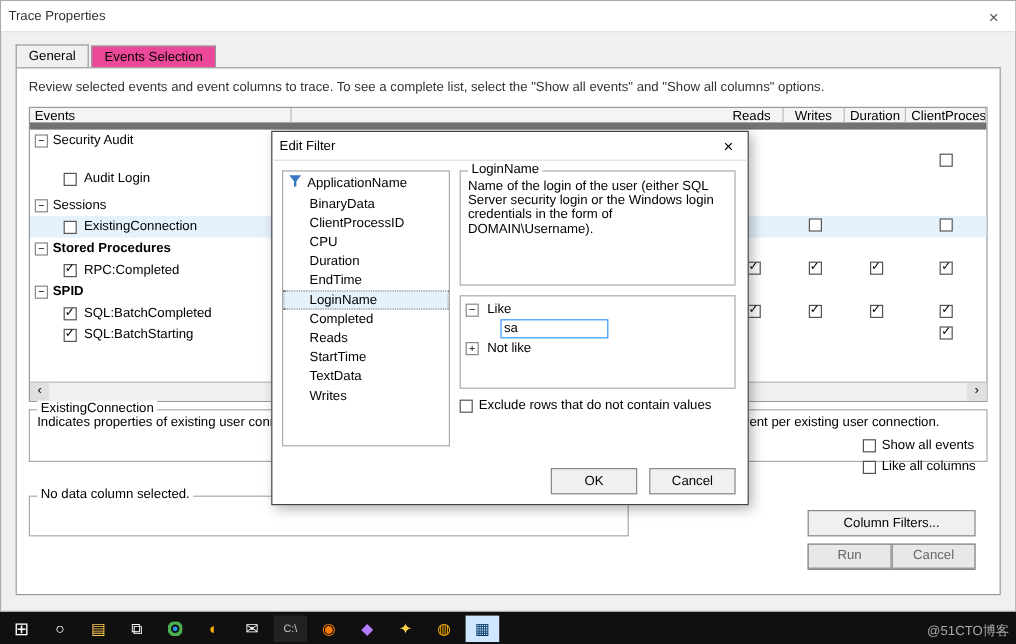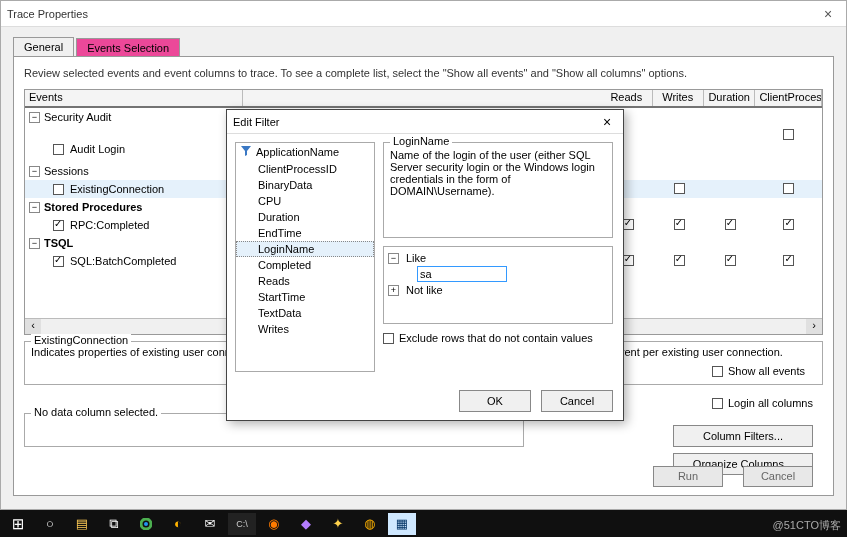--- a/index.html
+++ b/index.html
@@ -7,44 +7,44 @@
   .window { position: relative; width: 847px; height: 510px; background: #f0f0f0; border: 1px solid #aaa; }
   .titlebar { height: 26px; display: flex; align-items: center; justify-content: space-between; padding: 0 6px; background: #fff; border-bottom: 1px solid #ddd; }
   .titlebar .title { color: #333; }
   .titlebar .close { width: 24px; text-align: center; font-size: 14px; color: #555; cursor: default; }
   .tabs { display: flex; margin: 10px 0 0 12px; }
   .tab { padding: 3px 10px; border: 1px solid #999; border-bottom: none; background: #f0f0f0; margin-right: 2px; }
   .tab.active { background: #ec4899; position: relative; top: 1px; }
   .tab-body { margin: 0 12px; border: 1px solid #999; background: #fff; padding: 10px; height: 440px; position: relative; }
   .intro { color: #333; margin-bottom: 10px; }
   .grid-area { border: 1px solid #999; height: 246px; position: relative; background: #fff; }
-  .grid-header { display: flex; background: #f4f4f4; border-bottom: 2px solid #737373; height: 18px; position: relative; }
+  .grid-header { display: flex; background: #f4f4f4; border-bottom: 6px solid #737373; height: 18px; position: relative; }
   .gh { border-right: 1px solid #bbb; padding: 1px 4px; overflow: hidden; white-space: nowrap; }
   .gh.events { width: 230px; }
   .gh.col { width: 54px; text-align: center; }
   .grid-body { position: relative; }
   .row { display: flex; align-items: center; height: 18px; }
   .cell-event { width: 230px; display: flex; align-items: center; padding-left: 4px; white-space: nowrap; }
   .cell-chk { width: 54px; text-align: center; }
   .exp { width: 11px; height: 11px; border: 1px solid #888; text-align: center; line-height: 8px; font-size: 9px; margin-right: 4px; background: #fff; }
   .chk { width: 11px; height: 11px; border: 1px solid #555; display: inline-block; background: #fff; position: relative; }
   .chk.checked::after { content: "✓"; position: absolute; top: -3px; left: 0; font-size: 10px; }
   .chk.sm { margin-right: 6px; flex-shrink: 0; }
   .row.sel { background: #e5f1fb; }
   .scroll-h { position: absolute; bottom: 0; left: 0; right: 0; height: 16px; background: #f0f0f0; border-top: 1px solid #bbb; display: flex; justify-content: space-between; }
   .scroll-btn { width: 16px; text-align: center; background: #e0e0e0; }
   .info-box { margin-top: 6px; border: 1px solid #aaa; padding: 4px 6px; position: relative; height: 44px; }
   .info-title { position: absolute; top: -8px; left: 6px; background: #fff; padding: 0 3px; }
-  .right-opts { position: absolute; right: 20px; top: 308px; display: flex; flex-direction: column; gap: 20px; }
+  .right-opts { position: absolute; right: 20px; top: 308px; display: flex; flex-direction: column; gap: 6px; }
   .opt { display: flex; align-items: center; gap: 5px; }
   .btns-right { position: absolute; right: 20px; top: 368px; display: flex; flex-direction: column; gap: 6px; }
   .btn { width: 140px; height: 22px; border: 1px solid #888; background: #f0f0f0; text-align: center; line-height: 20px; }
   .nodata-box { position: absolute; left: 10px; top: 356px; width: 500px; border: 1px solid #aaa; height: 34px; }
   .nodata-title { position: absolute; top: -8px; left: 6px; background: #fff; padding: 0 3px; }
-  .footer-btns { position: absolute; right: 20px; bottom: 8px; display: flex; gap: 20px; }
+  .footer-btns { position: absolute; right: 20px; bottom: 21px; display: flex; }
   .footer-btn { width: 70px; height: 21px; border: 1px solid #888; background: #e8e8e8; text-align: center; line-height: 19px; color: #666; }
   
   .dialog { position: absolute; left: 225px; top: 108px; width: 398px; height: 312px; background: #fff; border: 1px solid #444; box-shadow: 3px 3px 10px rgba(0,0,0,.3); z-index: 10; }
   .dialog .dtitle { height: 24px; display: flex; justify-content: space-between; align-items: center; padding: 0 6px; border-bottom: 1px solid #ddd; }
   .dialog .dclose { font-size: 14px; width: 20px; text-align: center; }
   .dialog .dbody { padding: 8px; position: relative; height: 286px; }
   .col-list { position: absolute; left: 8px; top: 8px; width: 140px; height: 230px; border: 1px solid #aaa; background: #fff; overflow: hidden; }
   .col-list .item { padding: 2px 6px 2px 22px; white-space: nowrap; }
   .col-list .item.sel { background: #e5f1fb; border: 1px dotted #888; padding: 1px 5px 1px 21px; }
   .col-list .item.first { display: flex; align-items: center; padding-left: 4px; gap: 4px; }
@@ -161,37 +161,48 @@
             </div>
             <div style="width: 380px;"></div>
             <div class="cell-chk" style="width: 54px;"><span class="chk checked"></span></div>
             <div class="cell-chk" style="width: 54px;"><span class="chk checked"></span></div>
             <div class="cell-chk" style="width: 54px;"><span class="chk checked"></span></div>
             <div class="cell-chk" style="width: 70px;"><span class="chk checked"></span></div>
           </div>
           <div class="row">
             <div class="cell-event">
               <span class="exp">−</span>
-              <span style="font-weight: bold;">TSQL</span>
+              <span style="font-weight: bold;">SPID</span>
             </div>
             <div style="width: 380px;"></div>
             <div class="cell-chk" style="width: 54px;"></div>
             <div class="cell-chk" style="width: 54px;"></div>
             <div class="cell-chk" style="width: 54px;"></div>
             <div class="cell-chk" style="width: 70px;"></div>
           </div>
           <div class="row">
             <div class="cell-event" style="padding-left: 28px;">
               <span class="chk sm checked"></span>
               <span>SQL:BatchCompleted</span>
             </div>
             <div style="width: 380px;"></div>
             <div class="cell-chk" style="width: 54px;"><span class="chk checked"></span></div>
             <div class="cell-chk" style="width: 54px;"><span class="chk checked"></span></div>
             <div class="cell-chk" style="width: 54px;"><span class="chk checked"></span></div>
+            <div class="cell-chk" style="width: 70px;"><span class="chk checked"></span></div>
+          </div>
+          <div class="row">
+            <div class="cell-event" style="padding-left: 28px;">
+              <span class="chk sm checked"></span>
+              <span>SQL:BatchStarting</span>
+            </div>
+            <div style="width: 380px;"></div>
+            <div class="cell-chk" style="width: 54px;"></div>
+            <div class="cell-chk" style="width: 54px;"></div>
+            <div class="cell-chk" style="width: 54px;"></div>
             <div class="cell-chk" style="width: 70px;"><span class="chk checked"></span></div>
           </div>
         </div>
       <div class="scroll-h">
         <span class="scroll-btn">‹</span>
         <span class="scroll-btn">›</span>
       </div>
     </div>
 
     <div class="info-box">
@@ -203,21 +214,21 @@
       <span class="nodata-title">No data column selected.</span>
     </div>
 
     <div class="right-opts">
       <label class="opt">
         <span class="chk"></span>
         <span>Show all events</span>
       </label>
       <label class="opt">
         <span class="chk"></span>
-        <span>Login all columns</span>
+        <span>Like all columns</span>
       </label>
     </div>
 
     <div class="btns-right">
       <div class="btn">Column Filters...</div>
       <div class="btn">Organize Columns...</div>
     </div>
 
     <div class="footer-btns">
       <div class="footer-btn">Run</div>
@@ -233,22 +244,22 @@
       <span class="dclose">×</span>
     </div>
     <div class="dbody">
       <div class="col-list" id="col-list">
           <div class="item first">
             <span><svg class="funnel" viewBox="0 0 12 12">
                 <path d="M1 1h10L7 6v4l-2 1V6z" fill="#3a78c4"></path>
               </svg></span>
             <span>ApplicationName</span>
           </div>
+          <div class="item"><span>BinaryData</span></div>
           <div class="item"><span>ClientProcessID</span></div>
-          <div class="item"><span>BinaryData</span></div>
           <div class="item"><span>CPU</span></div>
           <div class="item"><span>Duration</span></div>
           <div class="item"><span>EndTime</span></div>
           <div class="item sel"><span>LoginName</span></div>
           <div class="item"><span>Completed</span></div>
           <div class="item"><span>Reads</span></div>
           <div class="item"><span>StartTime</span></div>
           <div class="item"><span>TextData</span></div>
           <div class="item"><span>Writes</span></div>
         </div>

